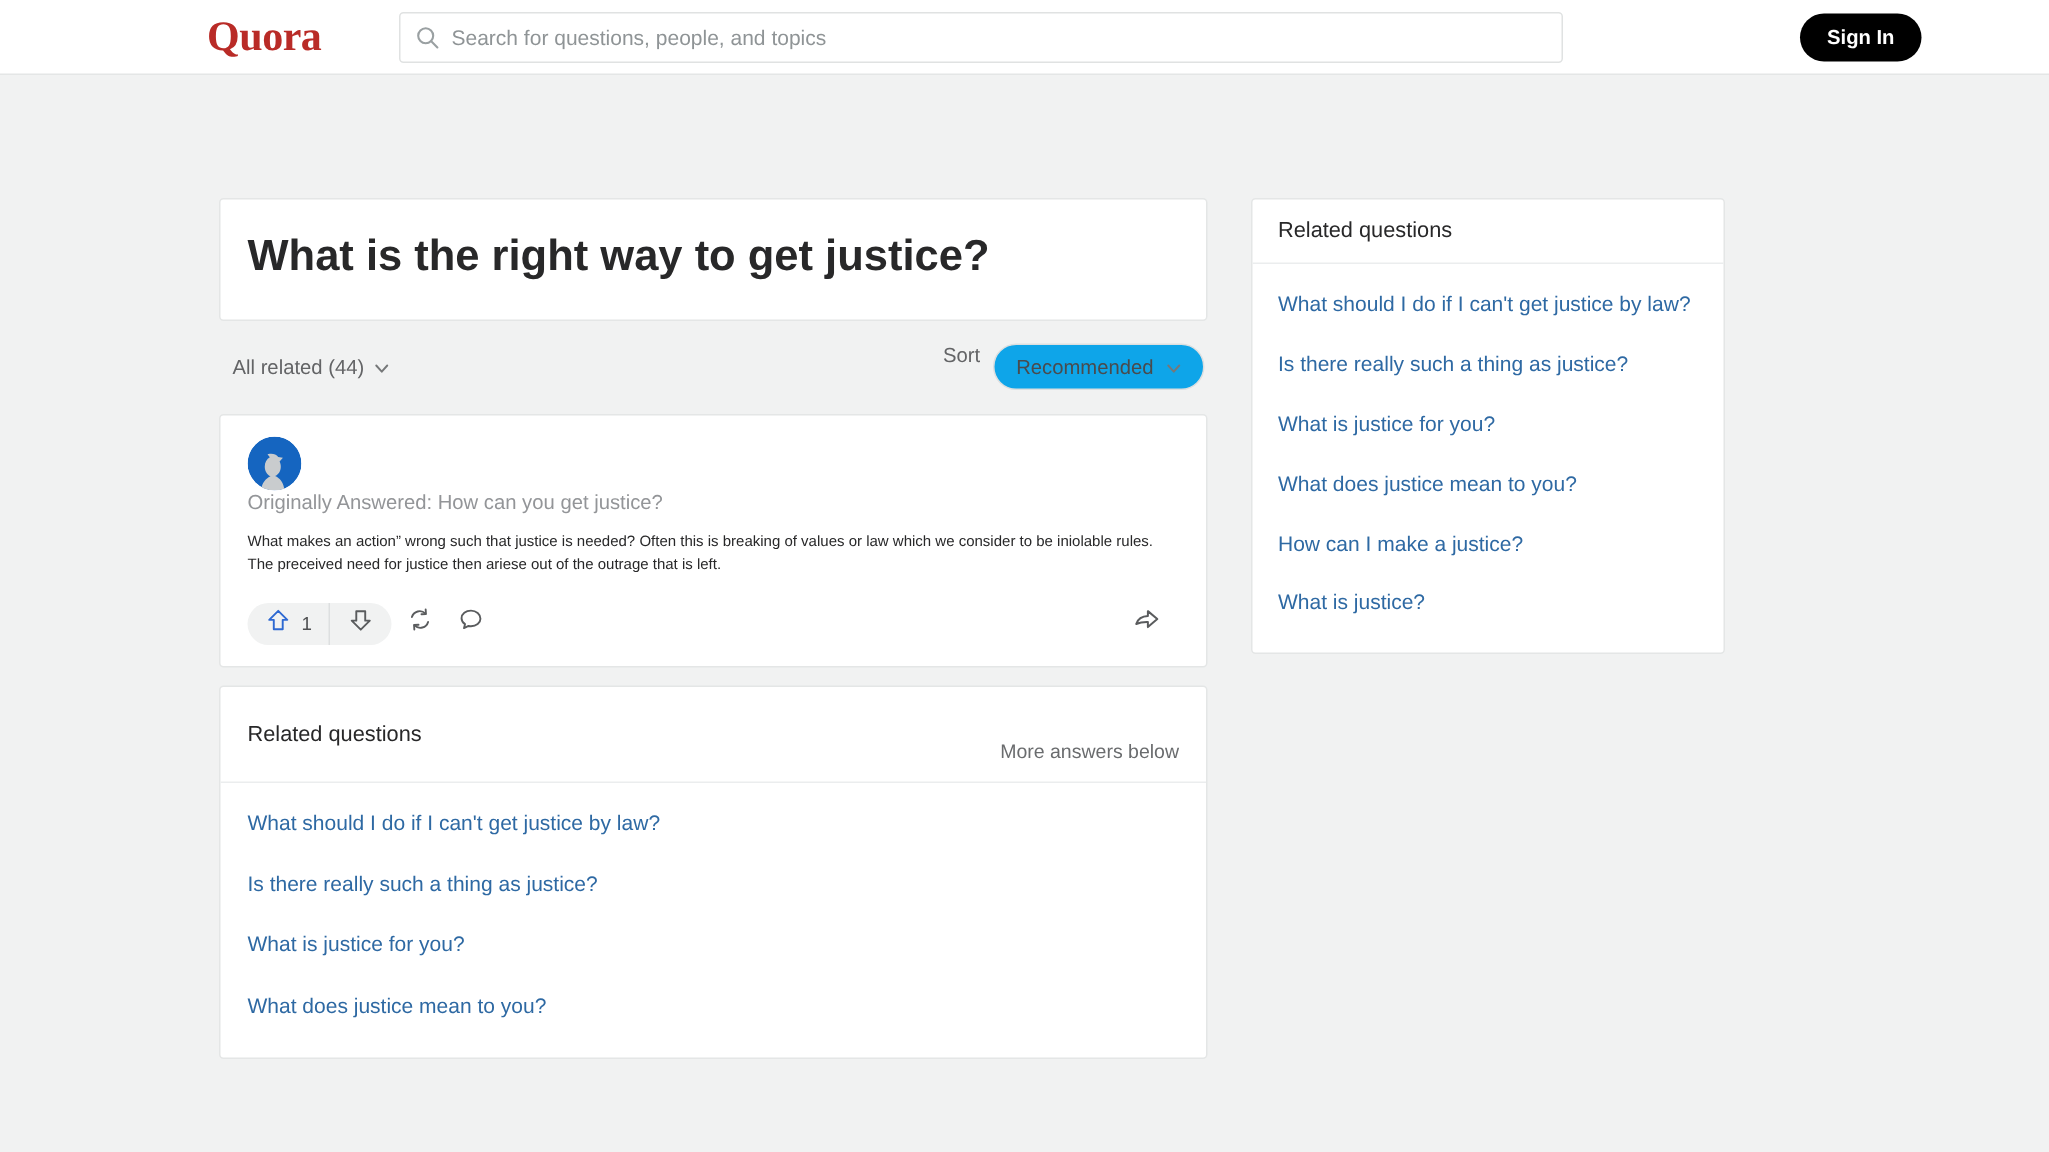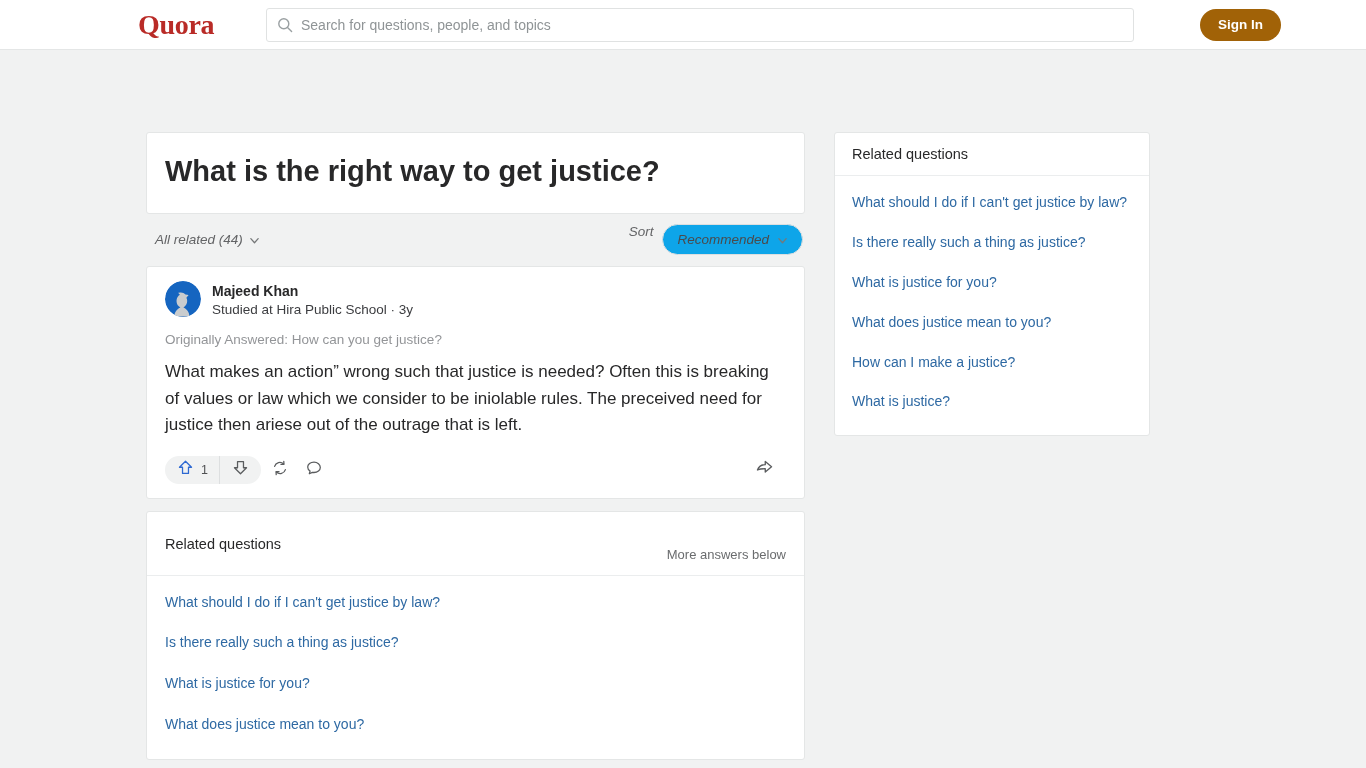--- a/index.html
+++ b/index.html
@@ -26,21 +26,21 @@
     font-size: 28px;
     font-weight: bold;
     color: #b92b27;
     letter-spacing: -0.3px;
     line-height: 1;
   }
   .searchbox {
     position: absolute;
     left: 266px;
     top: 8px;
-    width: 868px;
+    width: 776px;
     height: 34px;
     border: 1px solid #e0e2e2;
     border-radius: 3px;
     background: #fff;
     display: flex;
     align-items: center;
     padding: 0 10px;
   }
   .search-icon { width: 16px; height: 16px; flex: 0 0 16px; margin-right: 8px; }
   .search-input {
@@ -50,21 +50,21 @@
     color: #2e2f2f;
     width: 100%;
     background: transparent;
   }
   .search-input::placeholder { color: #8f9496; }
   .signin-btn {
     position: absolute;
     right: 85px;
     height: 32px;
     padding: 0 18px;
-    background: #a16207;
+    background: #000000;
     color: #ffffff;
     border: none;
     border-radius: 18px;
     font-family: "Liberation Sans", sans-serif;
     font-size: 13.5px;
     font-weight: bold;
     cursor: pointer;
     line-height: 32px;
   }
 
@@ -97,26 +97,25 @@
   .question-card { padding: 20px 18px 22px 18px; }
   .question-title {
     font-size: 29px;
     font-weight: bold;
     color: #282829;
     line-height: 1.3;
   }
 
   
   .filter-bar {
-    height: 52px;
+    height: 62px;
     display: flex;
     align-items: center;
     justify-content: space-between;
     padding: 0 2px 0 9px;
-    font-style: italic;
   }
   .all-related {
     font-size: 13.5px;
     color: #636466;
     display: flex;
     align-items: center;
     gap: 6px;
     cursor: pointer;
   }
   .sort-group { display: flex; align-items: flex-start; gap: 9px; }
@@ -152,24 +151,23 @@
     line-height: 1.35;
   }
   .author-cred {
     font-size: 13.5px;
     color: #3c3d40;
     line-height: 1.4;
   }
   .orig-answered {
     font-size: 13.5px;
     color: #939598;
-    margin-top: 13px;
   }
   .answer-body p {
-    font-size: 17px;
+    font-size: 10px;
     color: #282829;
     line-height: 1.55;
     margin-top: 12px;
   }
 
   
   .action-bar {
     display: flex;
     align-items: center;
     justify-content: space-between;
@@ -294,24 +292,20 @@
       </div>
     </div>
 
     <div class="card answer-card">
       <div class="author-row">
         <div class="avatar">
           <svg width="36" height="36" viewBox="0 0 36 36">
             <circle cx="18" cy="18" r="18" fill="#1565c0"></circle>
             <path d="M24.5 36c0-5.2-3.2-8.3-6.1-9.6 2.3-1.1 3.8-3.5 3.8-6.3 0-1.2-.3-2.4-.8-3.4l2.2-2.6-3.1-.5c-1.1-1.3-2.8-2.1-4.7-2.1-1.5 0-2.5.4-2.5.4l1.6 1.9c-2 1.1-3.4 3.3-3.4 6.3 0 2.9 1.5 5.3 3.9 6.4-2.9 1.3-6.1 4.4-6.1 9.1h15.2z" fill="#c9ccce"></path>
           </svg>
-        </div>
-        <div class="author-meta">
-          <div class="author-name">Majeed Khan</div>
-          <div class="author-cred">Studied at Hira Public School · 3y</div>
         </div>
       </div>
 
       <div class="orig-answered">Originally Answered: How can you get justice?</div>
 
       <div class="answer-body">
         <p>What makes an action” wrong such that justice is needed? Often this is breaking of values or law which we consider to be iniolable rules. The preceived need for justice then ariese out of the outrage that is left.</p>
       </div>
 
       <div class="action-bar">

